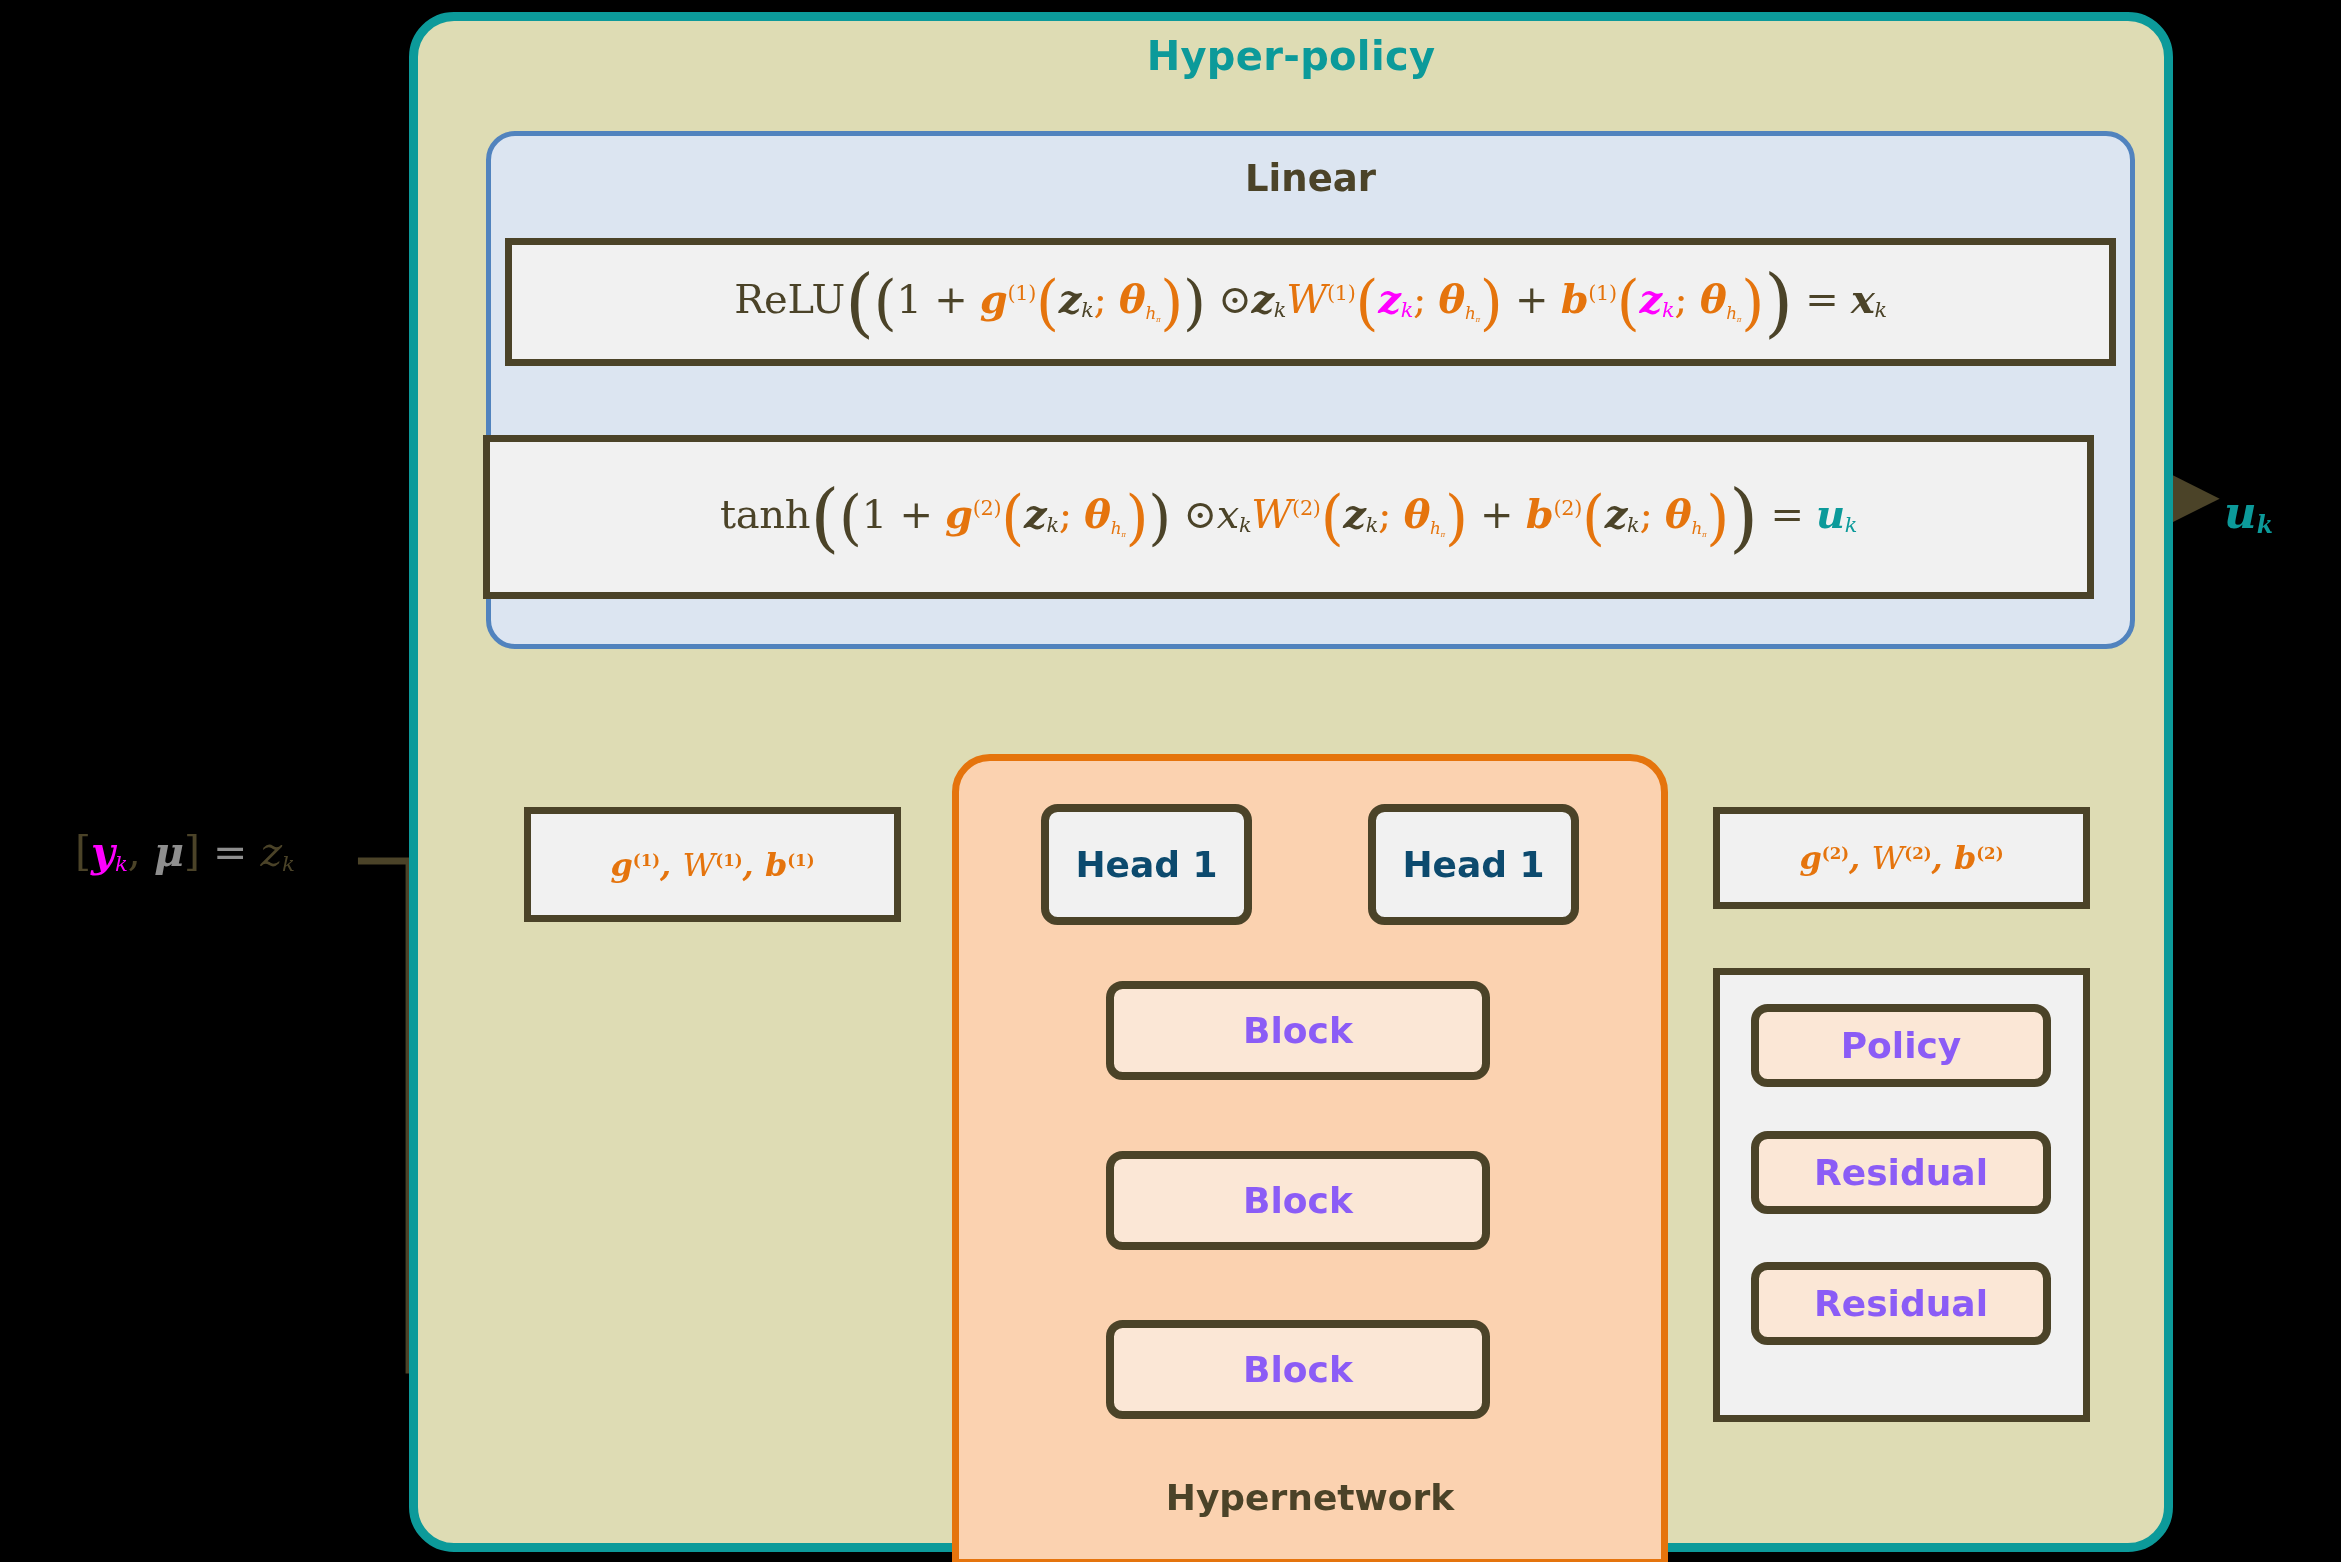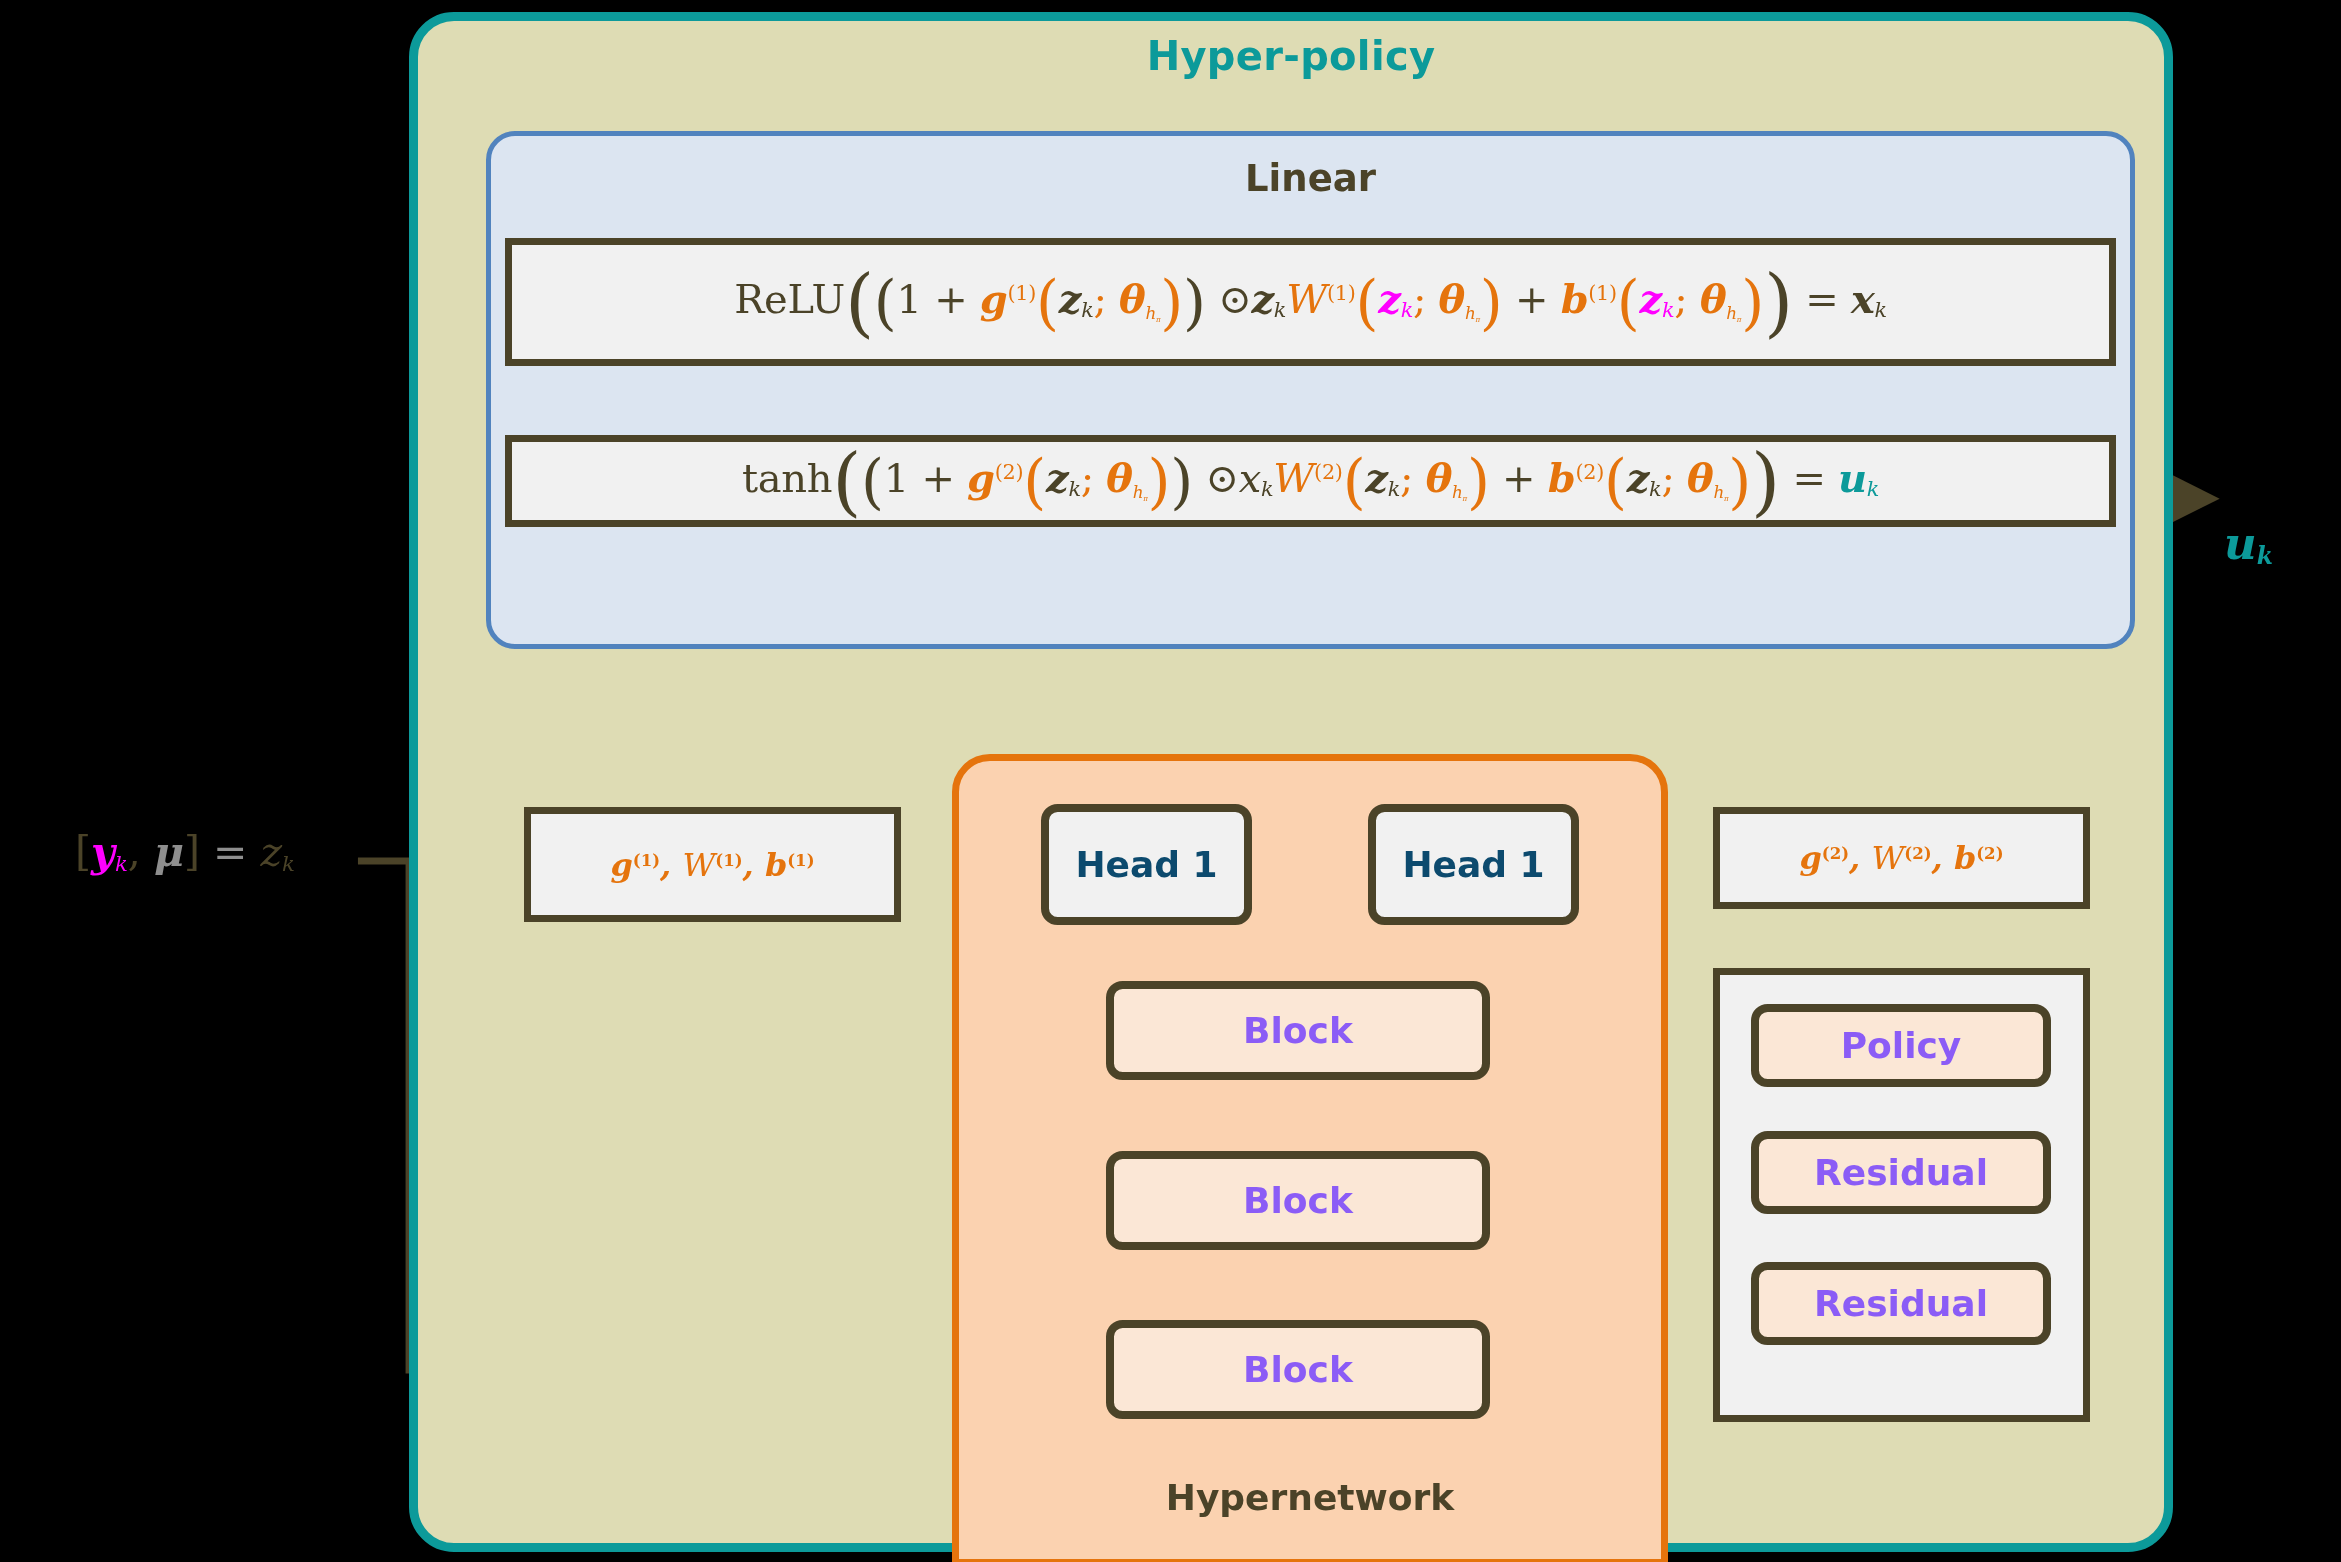--- a/index.html
+++ b/index.html
@@ -30,21 +30,21 @@
     color:#4b4328;font-weight:bold;font-size:37px;
   }
 
   
   .eq-box{
     background:#f1f1f1;border:7px solid #4b4328;
     box-sizing:border-box;display:flex;align-items:center;
     justify-content:center;
   }
   #eq1-box{left:505px;top:238px;width:1611px;height:128px;}
-  #eq2-box{left:505px;top:435px;width:1611px;height:92px;}
+  #eq2-box{left:483px;top:435px;width:1611px;height:164px;}
 
   .eq{
     font-family:"DejaVu Serif","Liberation Serif",serif;
     font-size:40px;color:#4b4328;white-space:nowrap;
     line-height:1;letter-spacing:-0.3px;
   }
   .eq .or{color:#e5740d;font-weight:bold;font-style:italic;}
   .eq .orn{color:#e5740d;font-style:italic;font-weight:normal;}
   .eq .mg{color:#ff00ff;font-weight:bold;font-style:italic;}
   .eq .dk{color:#4b4328;font-weight:bold;font-style:italic;}
@@ -121,21 +121,21 @@
   }
   #input-label .mg{color:#ff00ff;font-weight:bold;font-style:italic;}
   #input-label .gy{color:#8e8e8e;font-weight:bold;font-style:italic;}
   #input-label .br{color:#4b4328;font-style:normal;}
   #input-label .zk{color:#4b4328;font-style:italic;}
   #input-label .eqs{color:#8e8e8e;font-style:normal;}
 
   #output-label{
     left:2218px;top:828px;
     font-family:"DejaVu Serif","Liberation Serif",serif;
-    font-size:45px;color:#0c9a9a;font-weight:bold;font-style:italic;margin-top:31px;
+    font-size:45px;color:#0c9a9a;font-weight:bold;font-style:italic;
   }
   #output-label{top:486px;left:2224px;}
 
   
   #wires{left:0;top:0;width:2342px;height:1563px;pointer-events:none;}
 </style>
 </head>
 <body>
 
 <svg id="wires" class="abs" viewBox="0 0 3664 2445">

